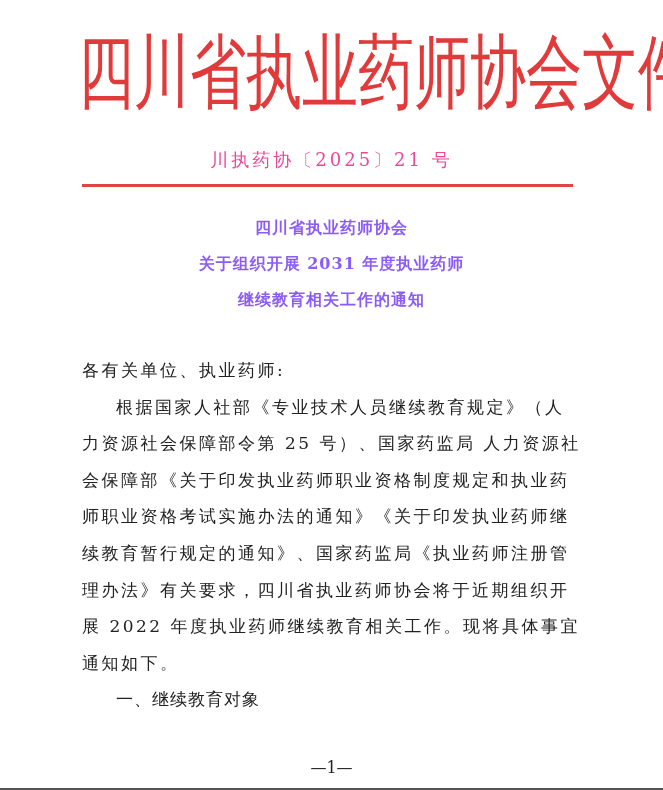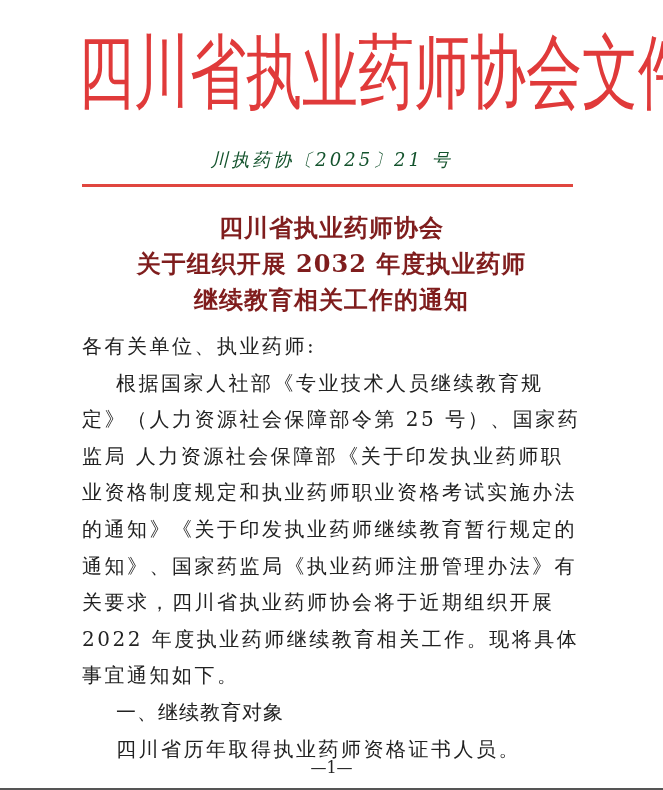--- a/index.html
+++ b/index.html
@@ -12,36 +12,36 @@
     display: flex; align-items: center; justify-content: space-between;
   }
   .masthead span {
     font-family: "DejaVu Sans", "Liberation Sans", sans-serif;
     color: #e03a3a; font-size: 56px; line-height: 90px;
     display: inline-block; transform: scaleY(1.45); transform-origin: center;
     font-weight: normal; letter-spacing: 0;
   }
   .doc-number {
     position: absolute; top: 148px; left: 0; width: 663px; text-align: center;
-    font-size: 18px; letter-spacing: 3px; color: #14532d; font-style: italic;
+    font-size: 18px; letter-spacing: 3px; color: #ec4899;
   }
   .red-rule {
     position: absolute; left: 82px; top: 184px; width: 491px; height: 3px;
     background: #e0463f;
   }
   .title-block {
     position: absolute; top: 210px; left: 0; width: 663px; text-align: center;
   }
   .title-line {
-    font-size: 24px; font-weight: bold; line-height: 36px; color: #7f1d1d;
+    font-size: 16px; font-weight: bold; line-height: 36px; color: #8b5cf6;
     letter-spacing: 1px;
   }
   .body-text {
-    position: absolute; left: 82px; top: 328px; width: 500px;
-    font-size: 20px; line-height: 36.6px; color: #222; letter-spacing: 2.5px;
+    position: absolute; left: 82px; top: 352px; width: 500px;
+    font-size: 17px; line-height: 36.6px; color: #222; letter-spacing: 2.5px;
   }
   .p { margin: 0; }
   .indent { text-indent: 34px; }
   .heading {
     font-family: "DejaVu Sans", "Liberation Sans", sans-serif;
     font-weight: normal; padding-left: 34px; letter-spacing: 1px;
   }
   .sub { padding-left: 34px; }
   .page-number {
     position: absolute; top: 758px; left: 0; width: 663px; text-align: center;
@@ -67,26 +67,25 @@
   <span>文</span>
   <span>件</span>
 </div>
 
 <div class="doc-number">川执药协〔2025〕21 号</div>
 
 <div class="red-rule"></div>
 
 <div class="title-block">
   <div class="title-line">四川省执业药师协会</div>
-  <div class="title-line">关于组织开展 2032 年度执业药师</div>
+  <div class="title-line">关于组织开展 2031 年度执业药师</div>
   <div class="title-line">继续教育相关工作的通知</div>
 </div>
 
 <div class="body-text">
   <p class="p">各有关单位、执业药师:</p>
   <p class="p indent">根据国家人社部《专业技术人员继续教育规定》（人力资源社会保障部令第 25 号）、国家药监局 人力资源社会保障部《关于印发执业药师职业资格制度规定和执业药师职业资格考试实施办法的通知》《关于印发执业药师继续教育暂行规定的通知》、国家药监局《执业药师注册管理办法》有关要求，四川省执业药师协会将于近期组织开展 2022 年度执业药师继续教育相关工作。现将具体事宜通知如下。</p>
   <p class="p heading">一、继续教育对象</p>
-  <p class="p sub">四川省历年取得执业药师资格证书人员。</p>
 </div>
 
 <div class="page-number">—1—</div>
 
 <div class="bottom-rule"></div>
 
 </body></html>

